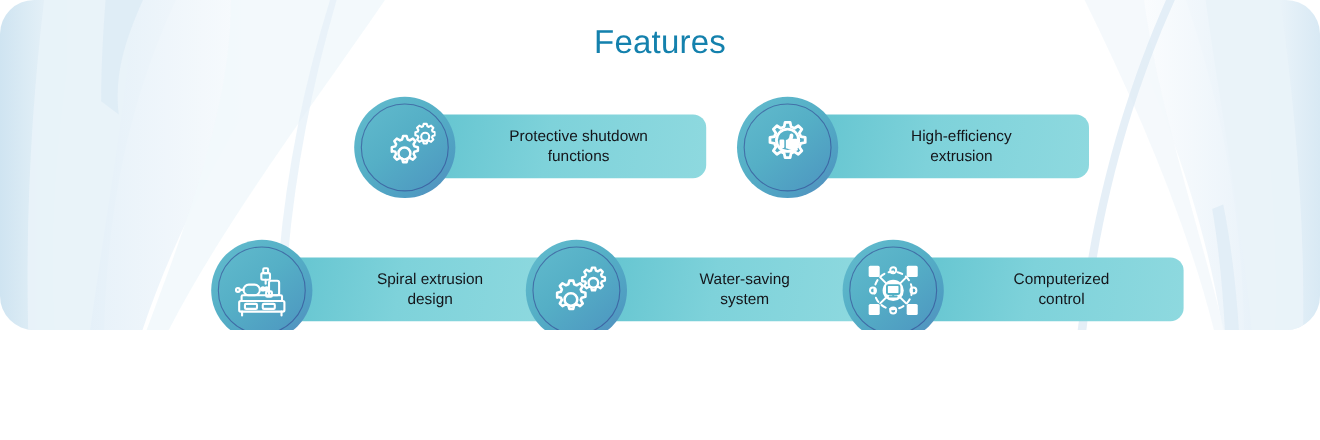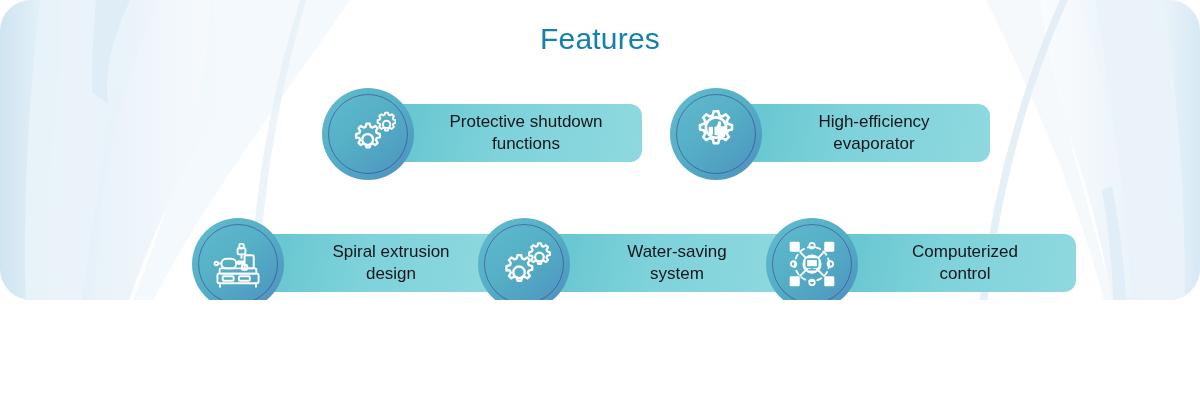--- a/index.html
+++ b/index.html
@@ -61,21 +61,21 @@
     border-radius: 12px;
     background: linear-gradient(100deg, #61c3cf 0%, #7ed2da 45%, #8ed9df 100%);
     display: flex;
     align-items: center;
     justify-content: center;
     box-sizing: border-box;
     padding-left: 42px;
     padding-right: 12px;
   }
   .feature-label {
-    font-size: 17px;
+    font-size: 14px;
     line-height: 1.28;
     color: #14151a;
     text-align: center;
     font-weight: 400;
     white-space: pre-line;
   }
 
   
   .feature-badge {
     position: relative;
@@ -159,21 +159,21 @@
           <div class="badge-icon">
             <svg width="56" height="56" viewBox="0 0 64 64">
               <use href="#ico-two-gears-icon"></use>
             </svg>
           </div>
         </div>
       </div>
       <div class="feature" style="left: 670px; top: 88px;">
         <div class="feature-bar" style="width: 262px;">
           <div class="feature-label">High-efficiency
-evaporator</div>
+extrusion</div>
         </div>
         <div class="feature-badge">
           <div class="badge-icon">
             <svg width="56" height="56" viewBox="0 0 64 64">
               <use href="#ico-gear-thumbs-up-icon"></use>
             </svg>
           </div>
         </div>
       </div>
       <div class="feature" style="left: 192px; top: 218px; align-items: flex-end;">

